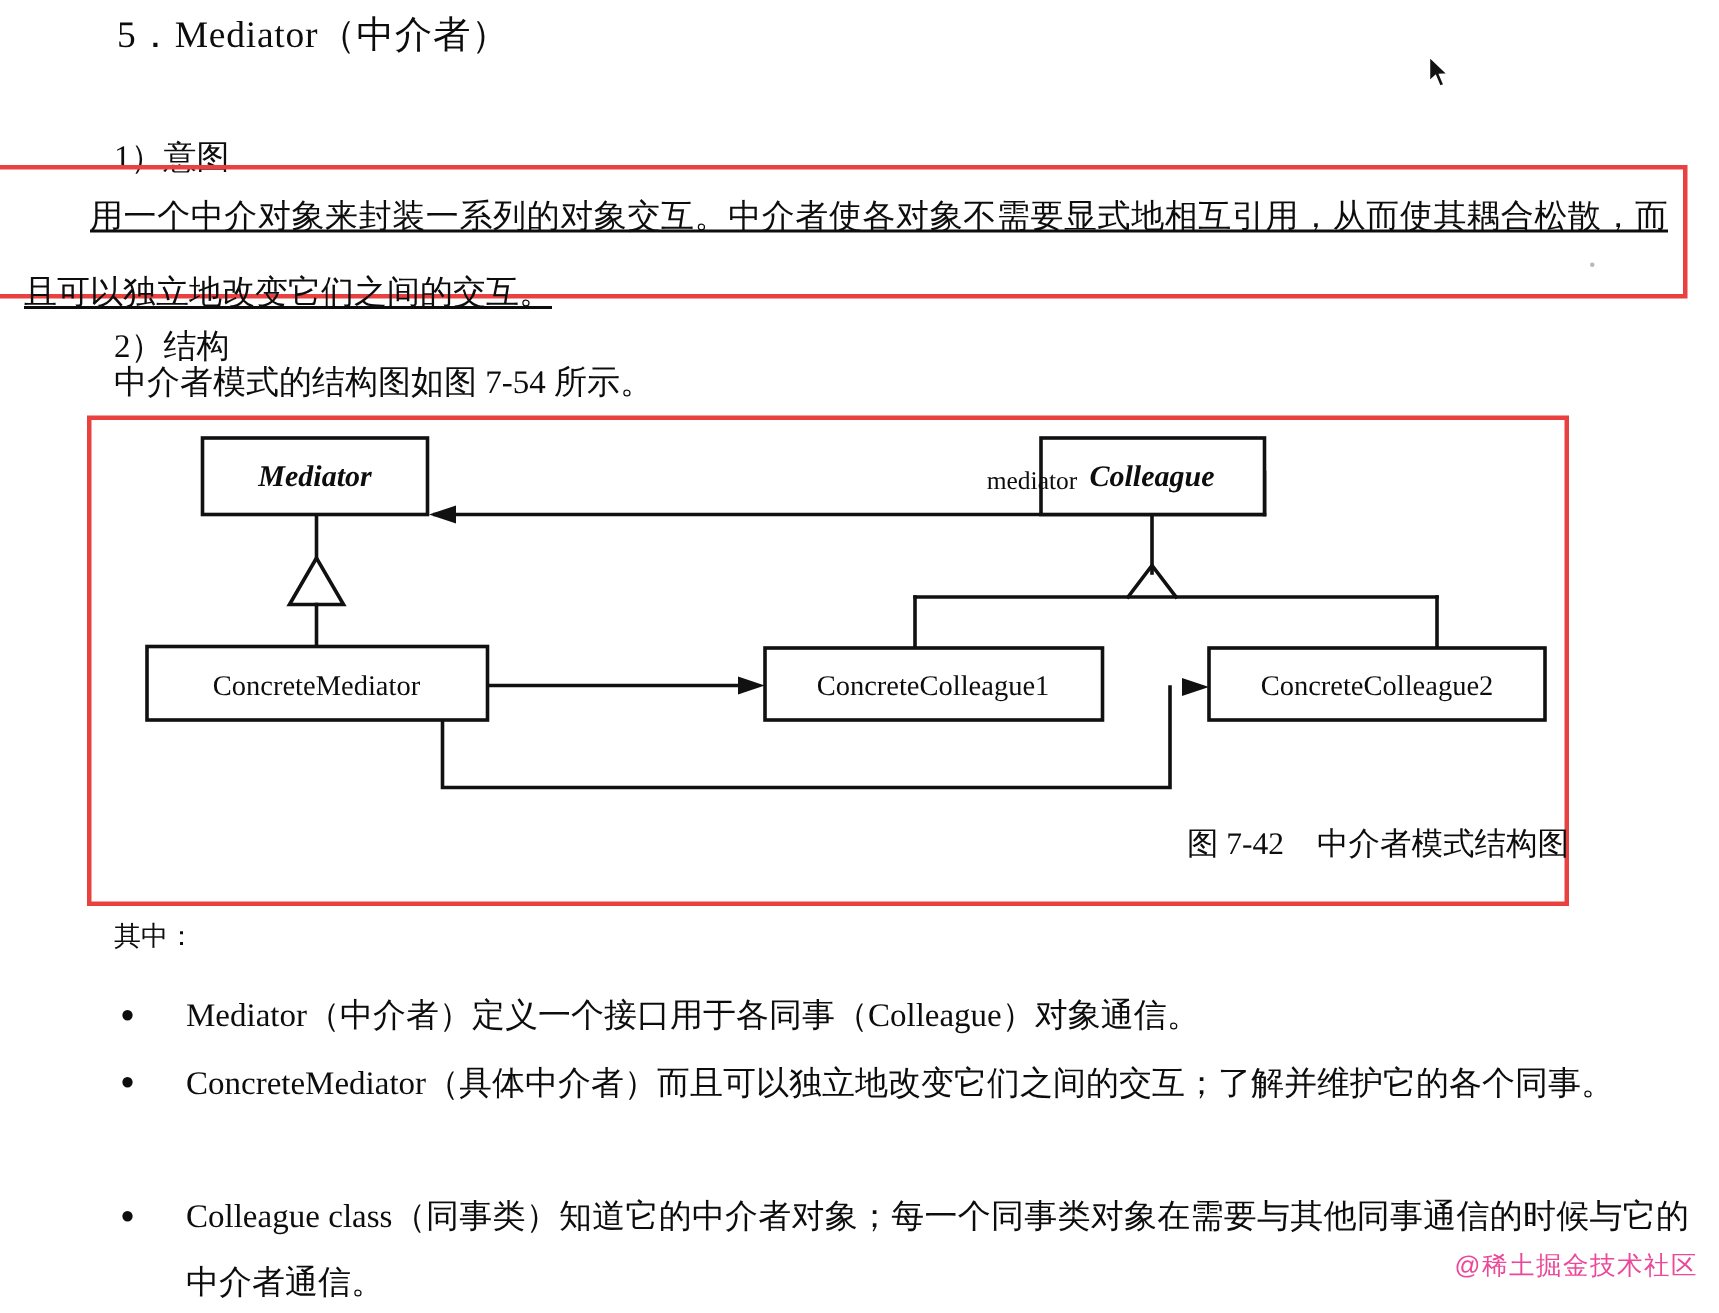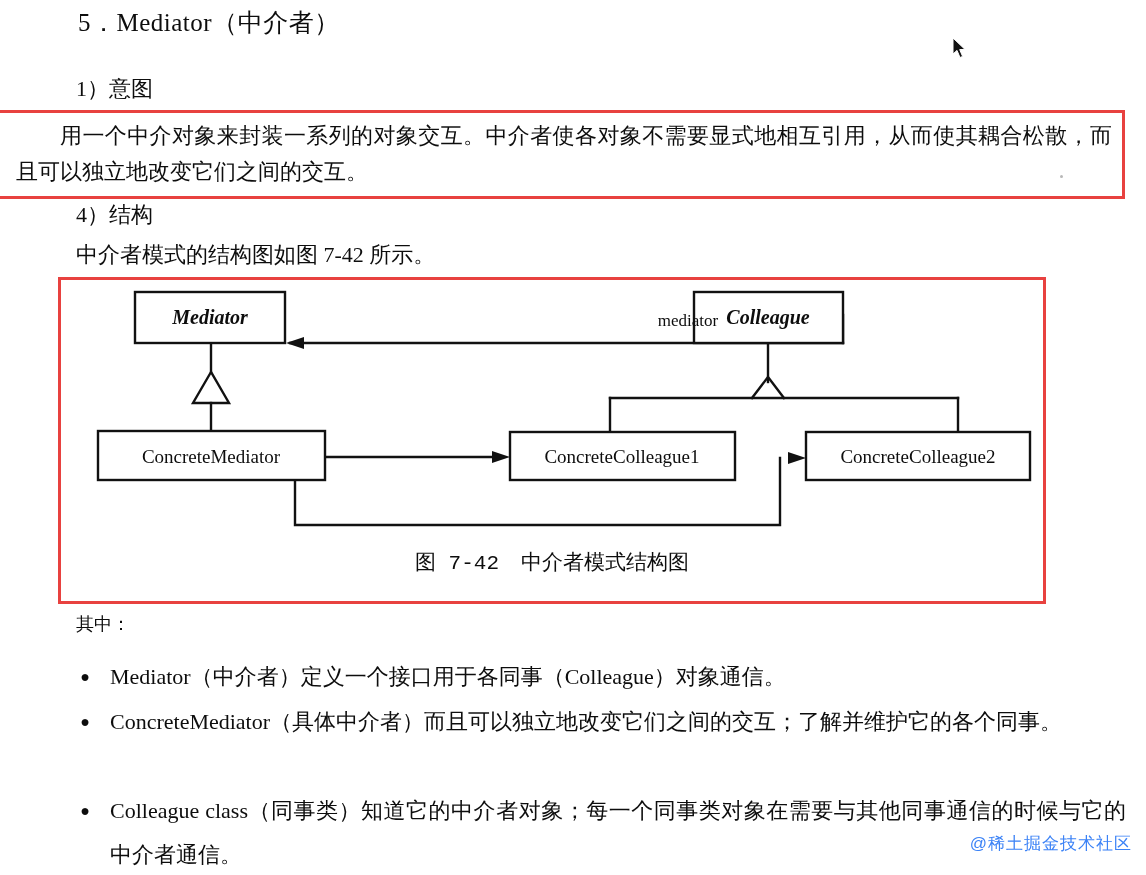--- a/index.html
+++ b/index.html
@@ -25,20 +25,21 @@
     font-size: 25px;
     font-weight: normal;
     letter-spacing: 0.5px;
     white-space: nowrap;
   }
   .sec-label {
     position: absolute;
     left: 76px;
     font-size: 22px;
     white-space: nowrap;
+    margin-top: 16px;
   }
   #sec-intent { top: 74px; }
   #sec-struct { top: 200px; }
   #struct-line { position: absolute; left: 76px; top: 240px; font-size: 22px; white-space: nowrap; }
 
   
   .red-box {
     position: absolute;
     border: 3px solid #e8413f;
     box-sizing: border-box;
@@ -49,24 +50,25 @@
     top: 110px;
     width: 1128px;
     height: 89px;
   }
   #intent-text {
     position: absolute;
     left: 16px;
     top: 118px;
     width: 1096px;
     font-size: 22px;
-    line-height: 36px;
+    line-height: 51px;
     text-indent: 44px;
     text-align: justify;
     text-justify: inter-ideograph;
+    text-decoration: underline;
   }
 
   
   #diagram-box {
     left: 58px;
     top: 277px;
     width: 988px;
     height: 327px;
   }
   #diagram {
@@ -84,24 +86,23 @@
     fill: #0d0d0d;
   }
   .uml-label.abstract { font-style: italic; font-weight: bold; font-size: 20px; }
   .assoc-label { font-family: "Liberation Serif","DejaVu Serif",serif; font-size: 17px; fill: #0d0d0d; }
 
   #fig-caption {
     position: absolute;
     left: 58px;
     top: 548px;
     width: 988px;
-    text-align: center;
+    text-align: right;
     font-size: 21px;
     white-space: nowrap;
-    font-family: Liberation Mono, monospace;
   }
   #fig-caption .gap { display: inline-block; width: 22px; }
 
   
   #whereof {
     position: absolute;
     left: 76px;
     top: 612px;
     font-size: 18px;
     white-space: nowrap;
@@ -117,35 +118,35 @@
     position: absolute;
     left: 0px;
     top: 0px;
     width: 18px;
     text-align: center;
     font-size: 16px;
     line-height: 44px;
   }
   .bullet-text {
     display: block;
-    margin-left: 34px;
+    margin-left: 48px;
     text-align: justify;
     text-justify: inter-ideograph;
   }
   #bullet-0 { top: 655px; }
   #bullet-1 { top: 700px; }
   #bullet-2 { top: 789px; }
 
   
   #watermark {
     position: absolute;
     right: 14px;
     top: 832px;
     font-size: 17px;
-    color: #3b82f6;
+    color: #ec4899;
     font-family: "Liberation Sans", sans-serif;
     white-space: nowrap;
     letter-spacing: 1px;
   }
 
   
   #cursor {
     position: absolute;
     left: 952px;
     top: 38px;
@@ -160,22 +161,22 @@
 </head>
 <body>
 
 <div class="heading">5．Mediator（中介者）</div>
 
 <div class="sec-label" id="sec-intent">1）意图</div>
 
 <div class="red-box" id="intent-box"></div>
 <div id="intent-text">用一个中介对象来封装一系列的对象交互。中介者使各对象不需要显式地相互引用，从而使其耦合松散，而且可以独立地改变它们之间的交互。</div>
 
-<div class="sec-label" id="sec-struct">4）结构</div>
-<div id="struct-line">中介者模式的结构图如图 7-42 所示。</div>
+<div class="sec-label" id="sec-struct">2）结构</div>
+<div id="struct-line">中介者模式的结构图如图 7-54 所示。</div>
 
 <div class="red-box" id="diagram-box"></div>
 
 <div id="diagram">
   <svg width="988" height="327" viewBox="0 0 988 327" xmlns="http://www.w3.org/2000/svg">
     <g stroke="#111111" stroke-width="2.4" fill="none" stroke-linecap="square">
 
       <line x1="785" y1="66" x2="232" y2="66"></line>
 
       <polygon points="228,66 246,60 246,72" fill="#111111" stroke="none"></polygon>

